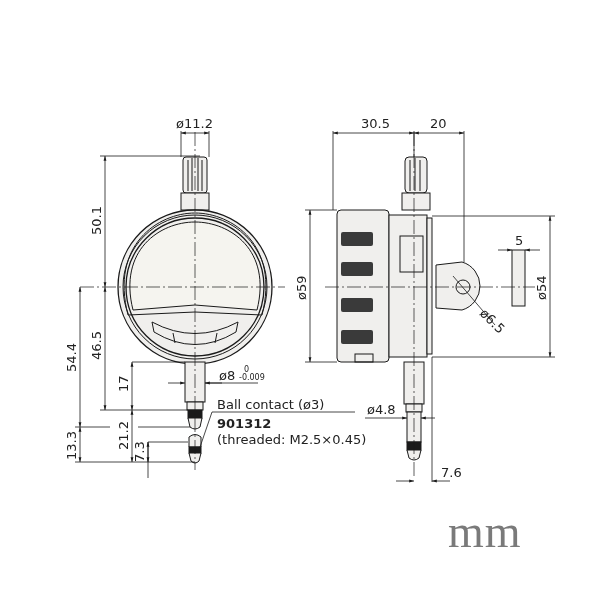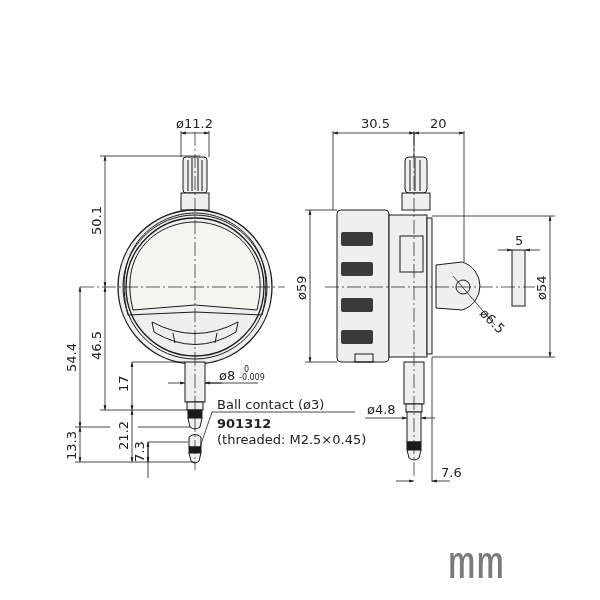--- a/index.html
+++ b/index.html
@@ -1,21 +1,21 @@
 <!DOCTYPE html>
 <html><head>
 <meta charset="utf-8">
 <style>
   html, body { margin:0; padding:0; background:#ffffff; }
   body { width:600px; height:600px; position:relative; overflow:hidden; font-family:"DejaVu Sans", sans-serif; }
   svg { position:absolute; left:0; top:0; }
   .dim { font-family:"DejaVu Sans", sans-serif; font-size:13px; fill:#222; }
   .sm { font-size:8px; }
   .bold { font-weight:bold; }
-  .unit { position:absolute; left:448px; top:505px; font-family:Liberation Mono, monospace; font-size:46px; color:#7a7a7a; letter-spacing:1px;margin-top:35px; }
+  .unit { position:absolute; left:448px; top:505px; font-family:Liberation Serif, serif; font-size:46px; color:#7a7a7a; letter-spacing:1px; }
 </style>
 </head>
 <body>
 
 <svg width="600" height="600" viewBox="0 0 600 600">
   <defs>
     <marker id="ar" viewBox="0 0 10 10" refX="10" refY="5" markerWidth="6" markerHeight="6" orient="auto-start-reverse">
       <path d="M0,2 L10,5 L0,8 z" fill="#1a1a1a"></path>
     </marker>
   </defs>

